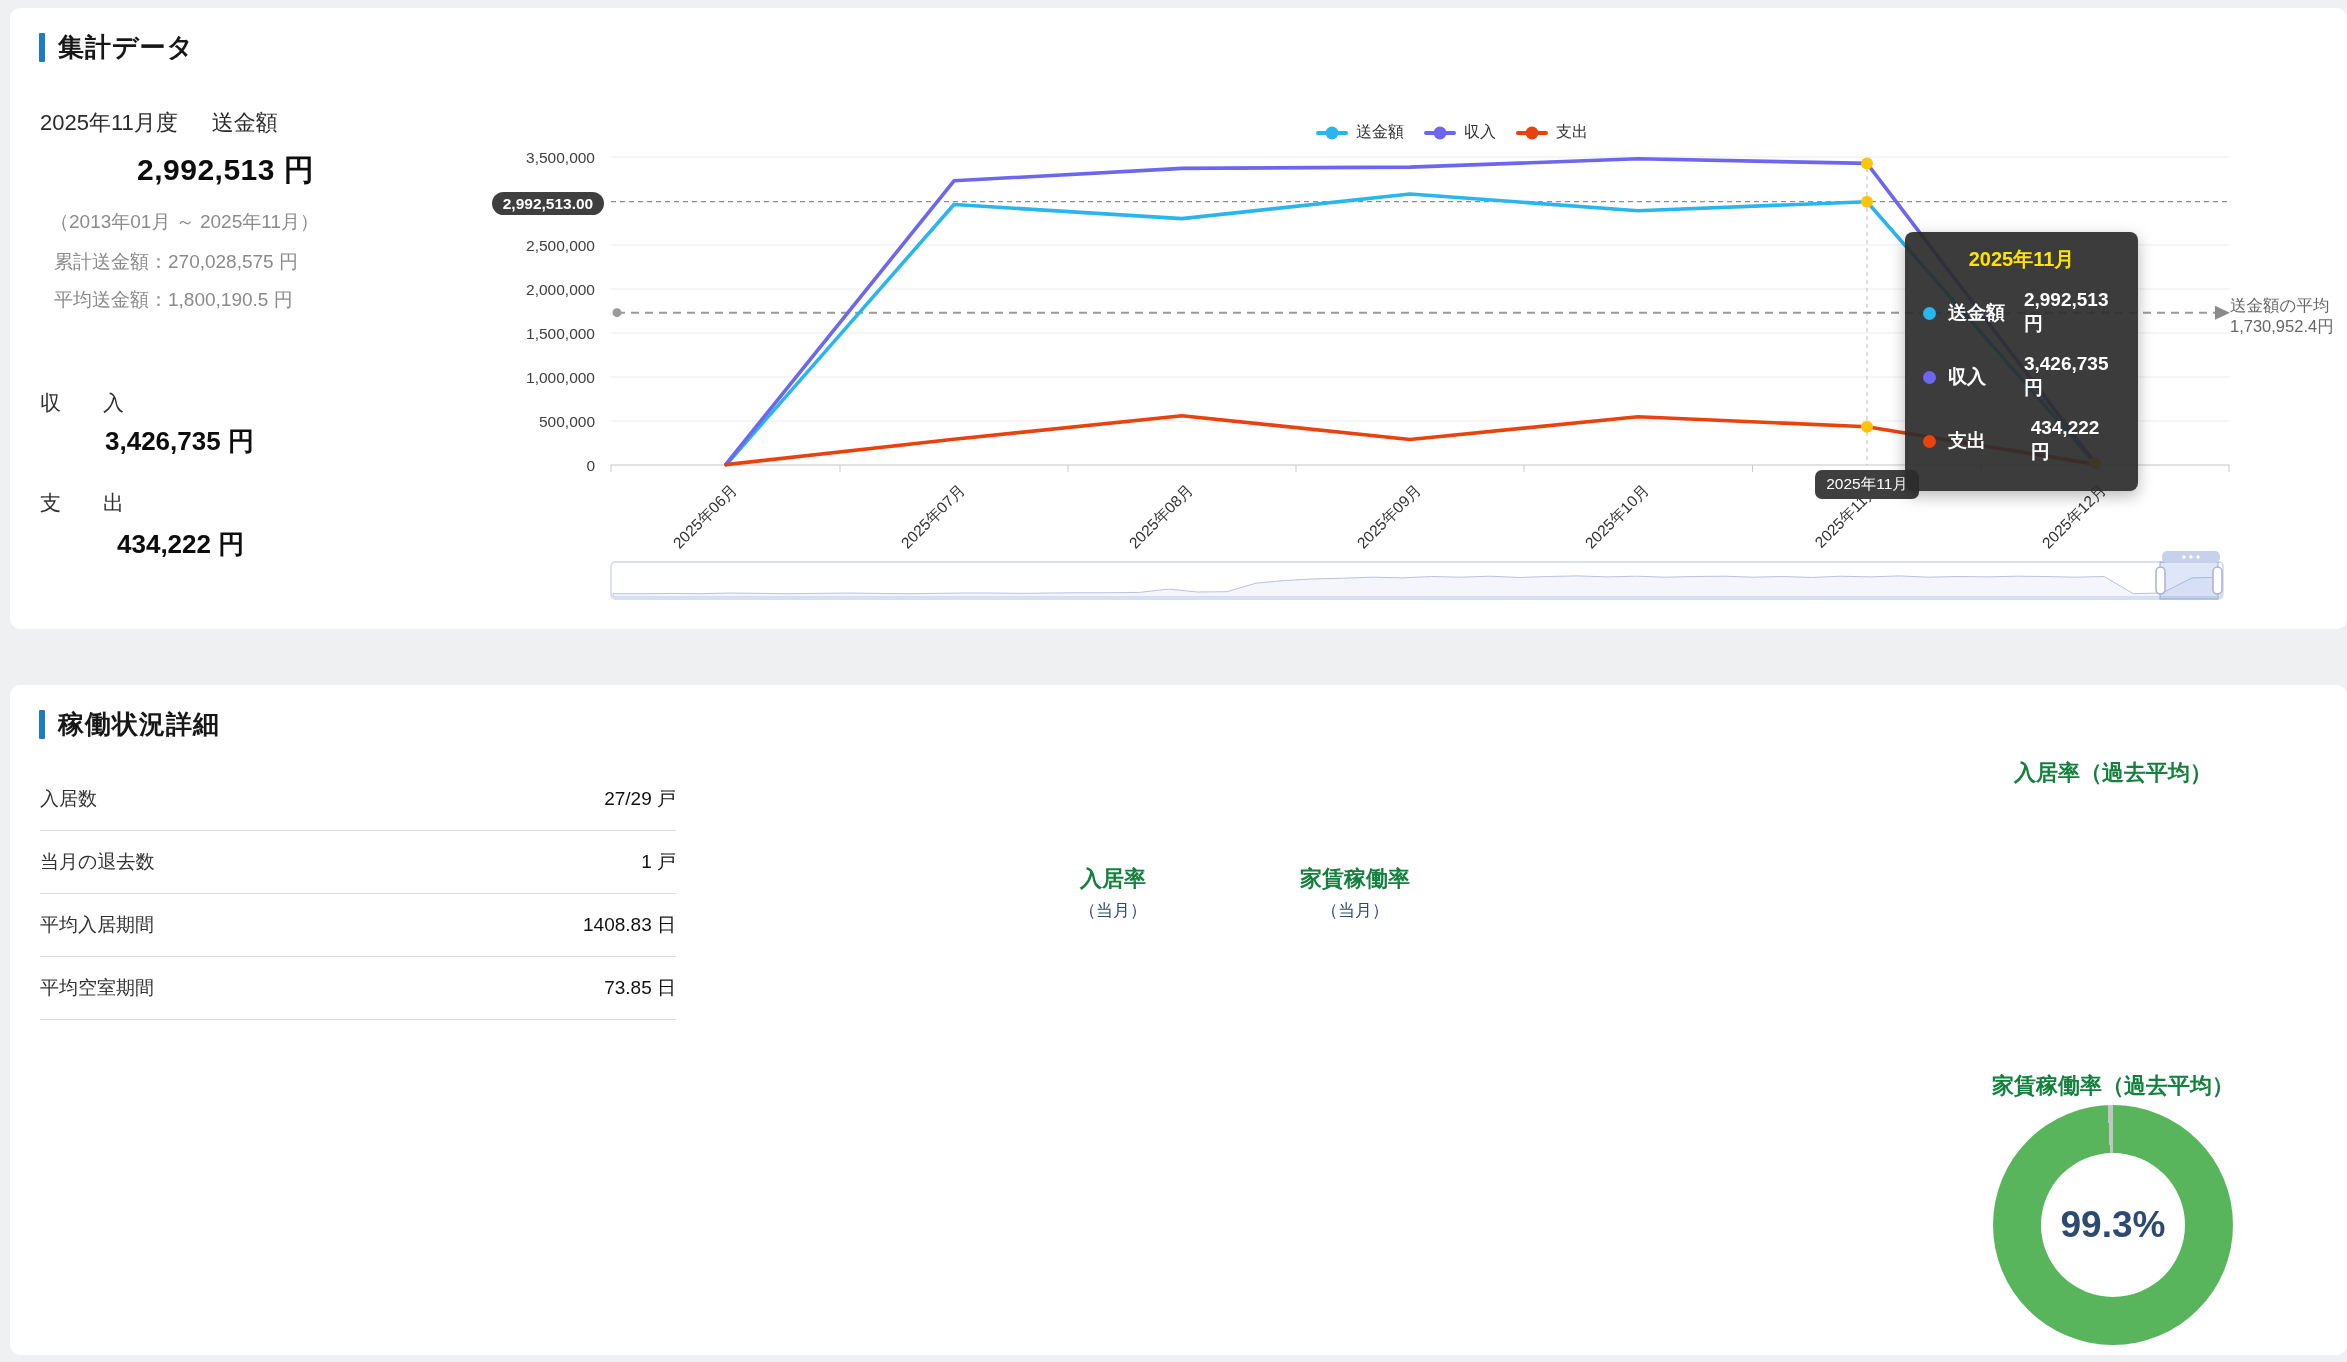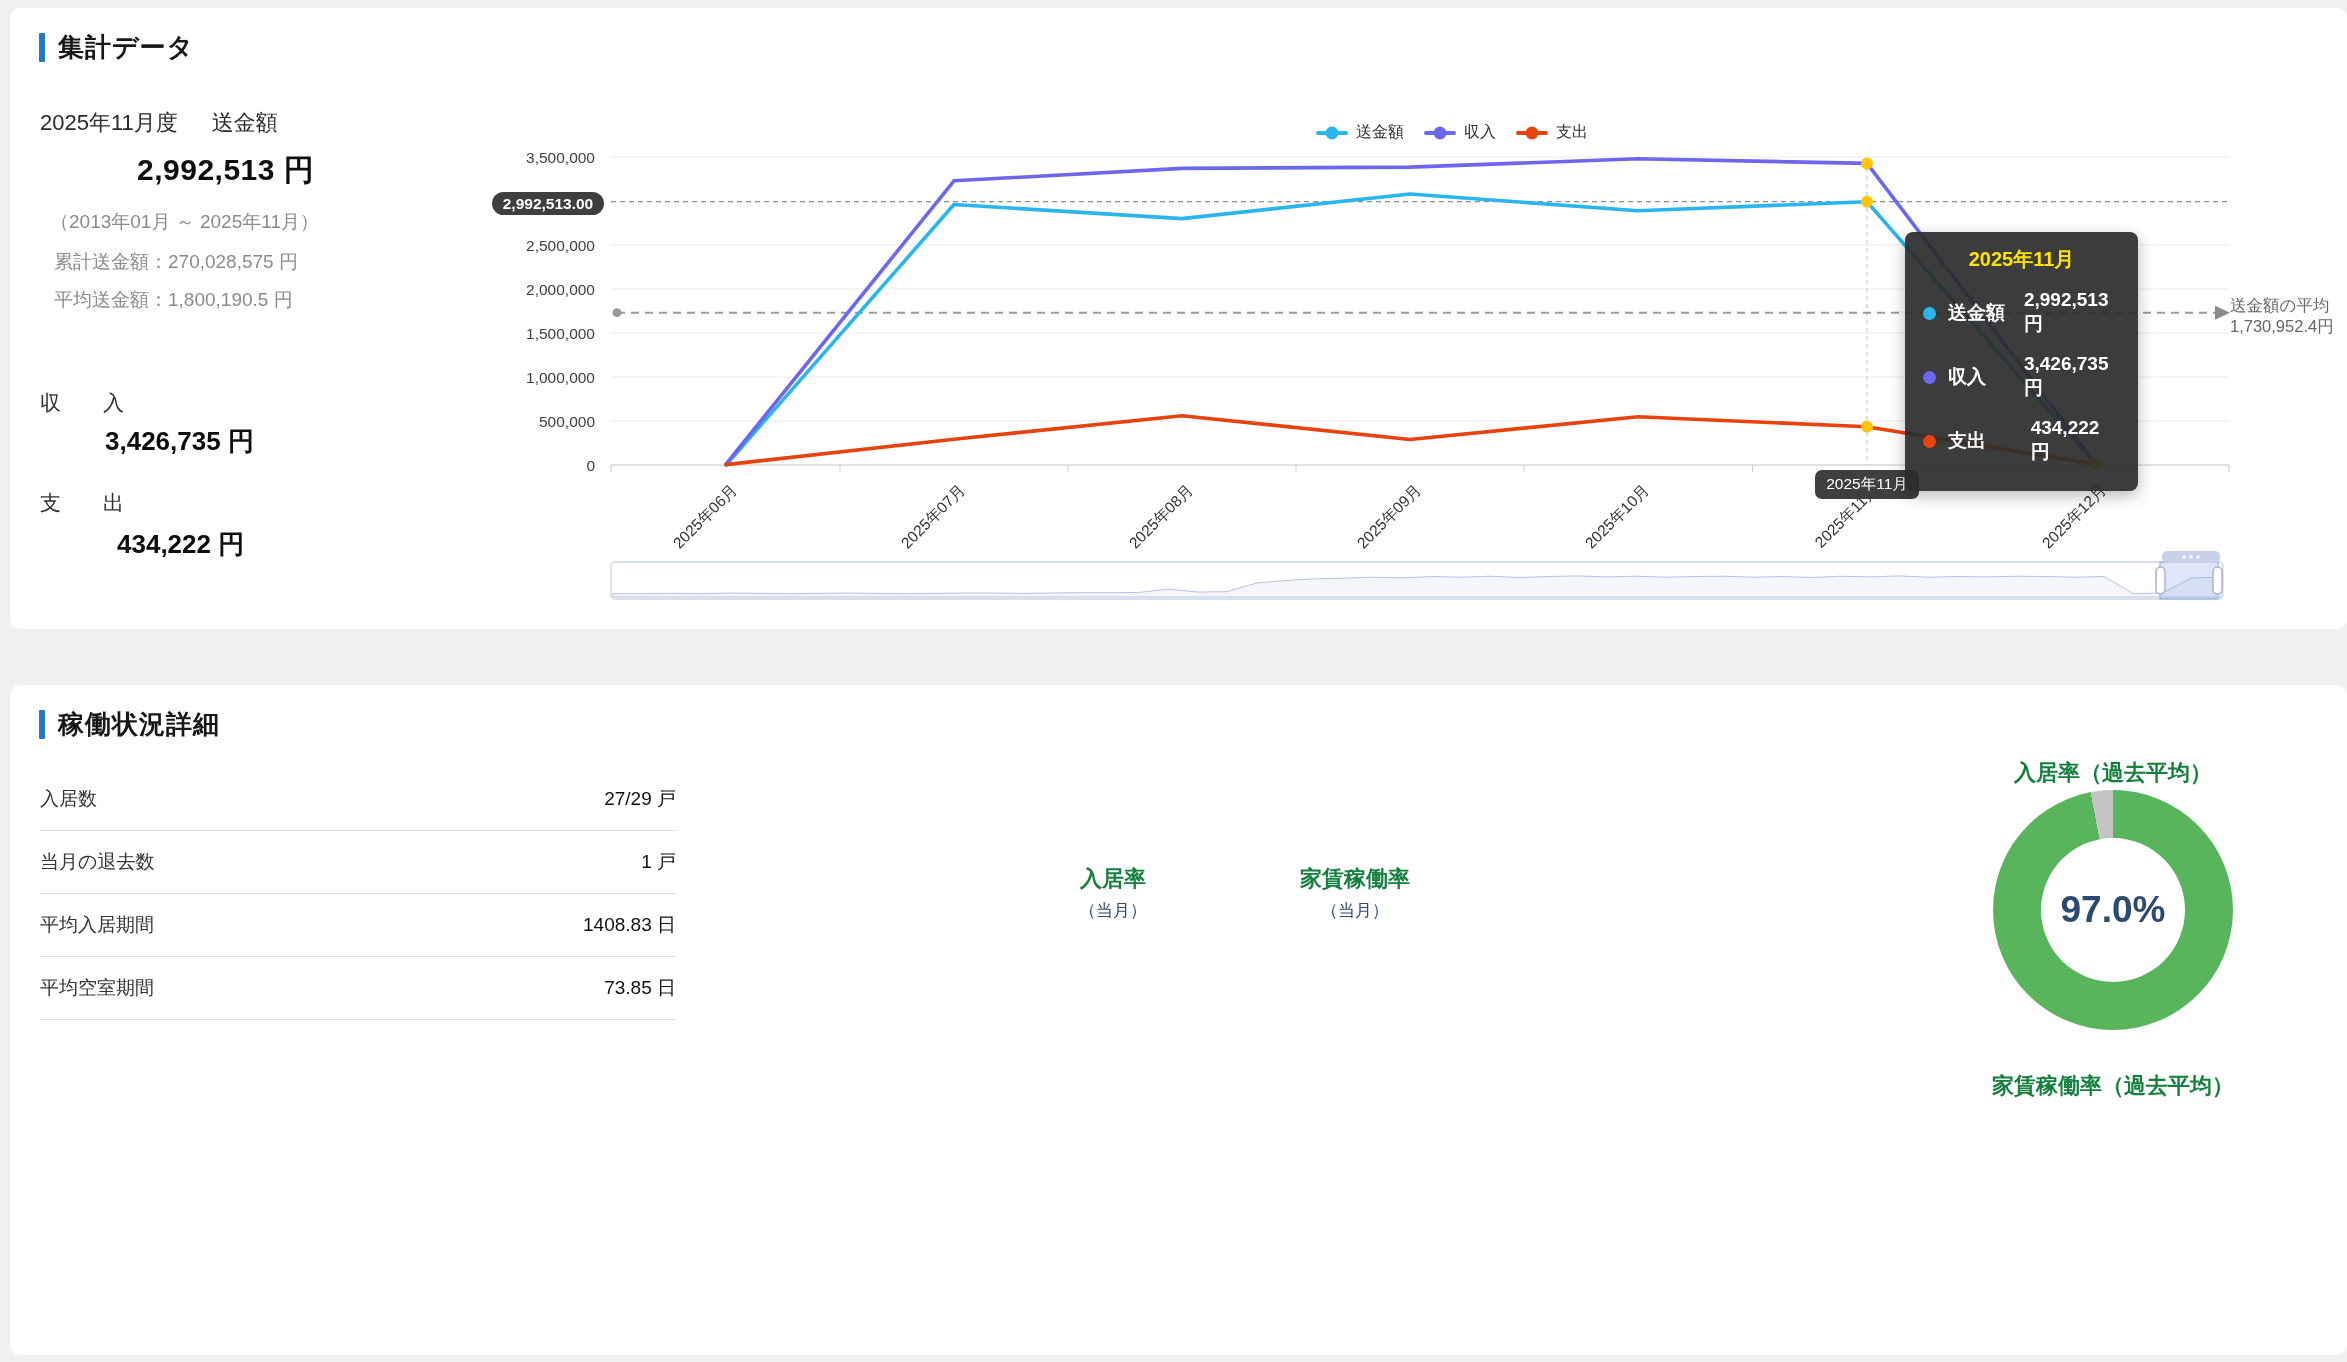--- a/index.html
+++ b/index.html
@@ -213,18 +213,18 @@
     </div>
   </div>
 
   <div class="donut-title abs" style="left:1103px;top:179px;">入居率</div>
   <div class="donut-sub abs" style="left:1103px;top:214px;">（当月）</div>
 
   <div class="donut-title abs" style="left:1345px;top:179px;">家賃稼働率</div>
   <div class="donut-sub abs" style="left:1345px;top:214px;">（当月）</div>
 
   <div class="donut-title abs" style="left:2103px;top:73px;">入居率（過去平均）</div>
-  <div class="donut donut-large" style="left: 1983px; top: 105px; background: conic-gradient(rgb(89, 181, 92) 0deg, rgb(89, 181, 92) 97%, rgb(196, 196, 196) 97%, rgb(196, 196, 196) 100%);">
-    <div class="hole">97.0%</div>
-  </div>
 
   <div class="donut-title abs" style="left:2103px;top:386px;">家賃稼働率（過去平均）</div>
+  <div class="donut donut-large" style="left: 1983px; top: 420px; background: conic-gradient(rgb(89, 181, 92) 0deg, rgb(89, 181, 92) 99.3%, rgb(196, 196, 196) 99.3%, rgb(196, 196, 196) 100%);">
+    <div class="hole">99.3%</div>
+  </div>
 </div>
 
 </body></html>

